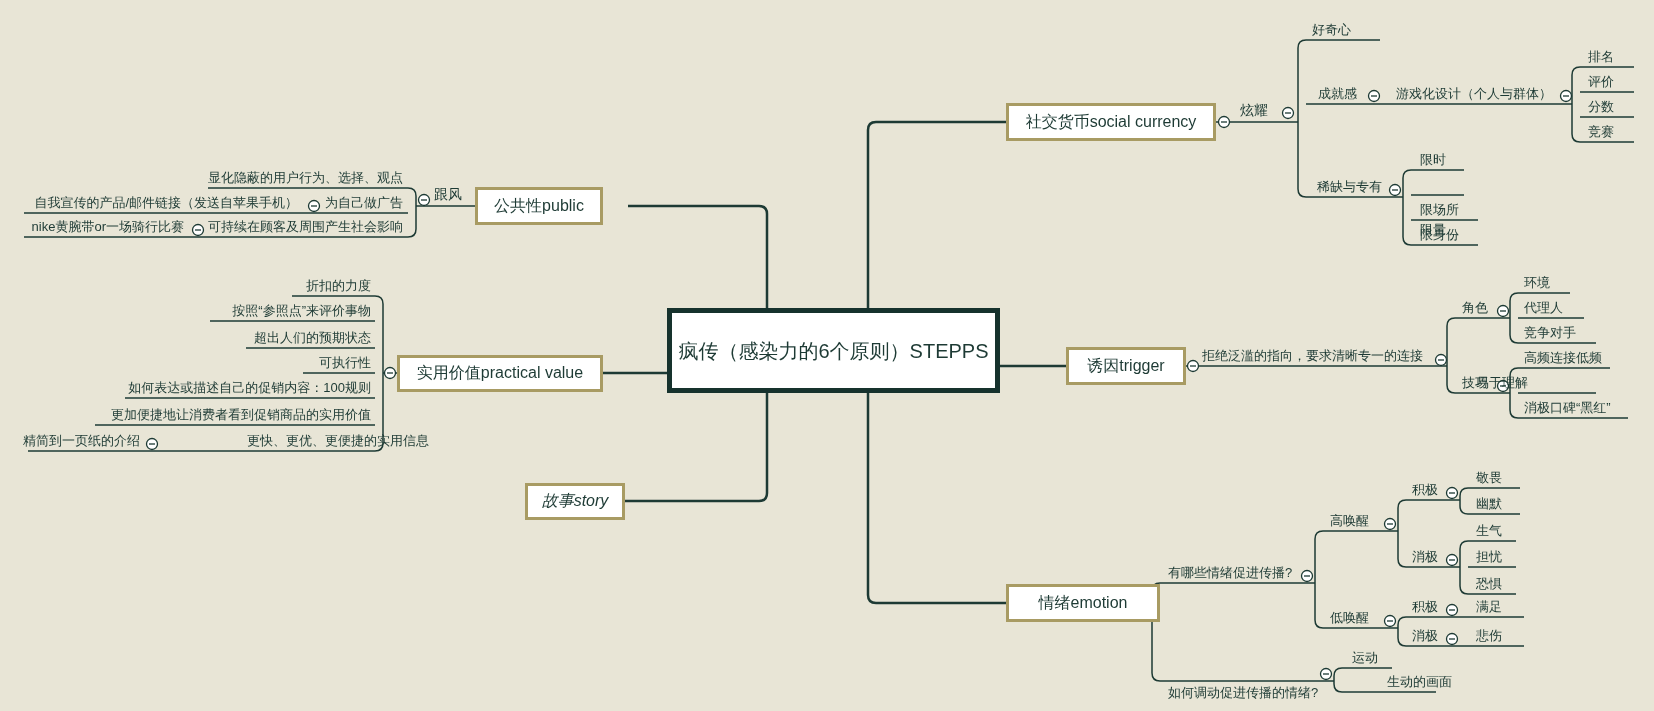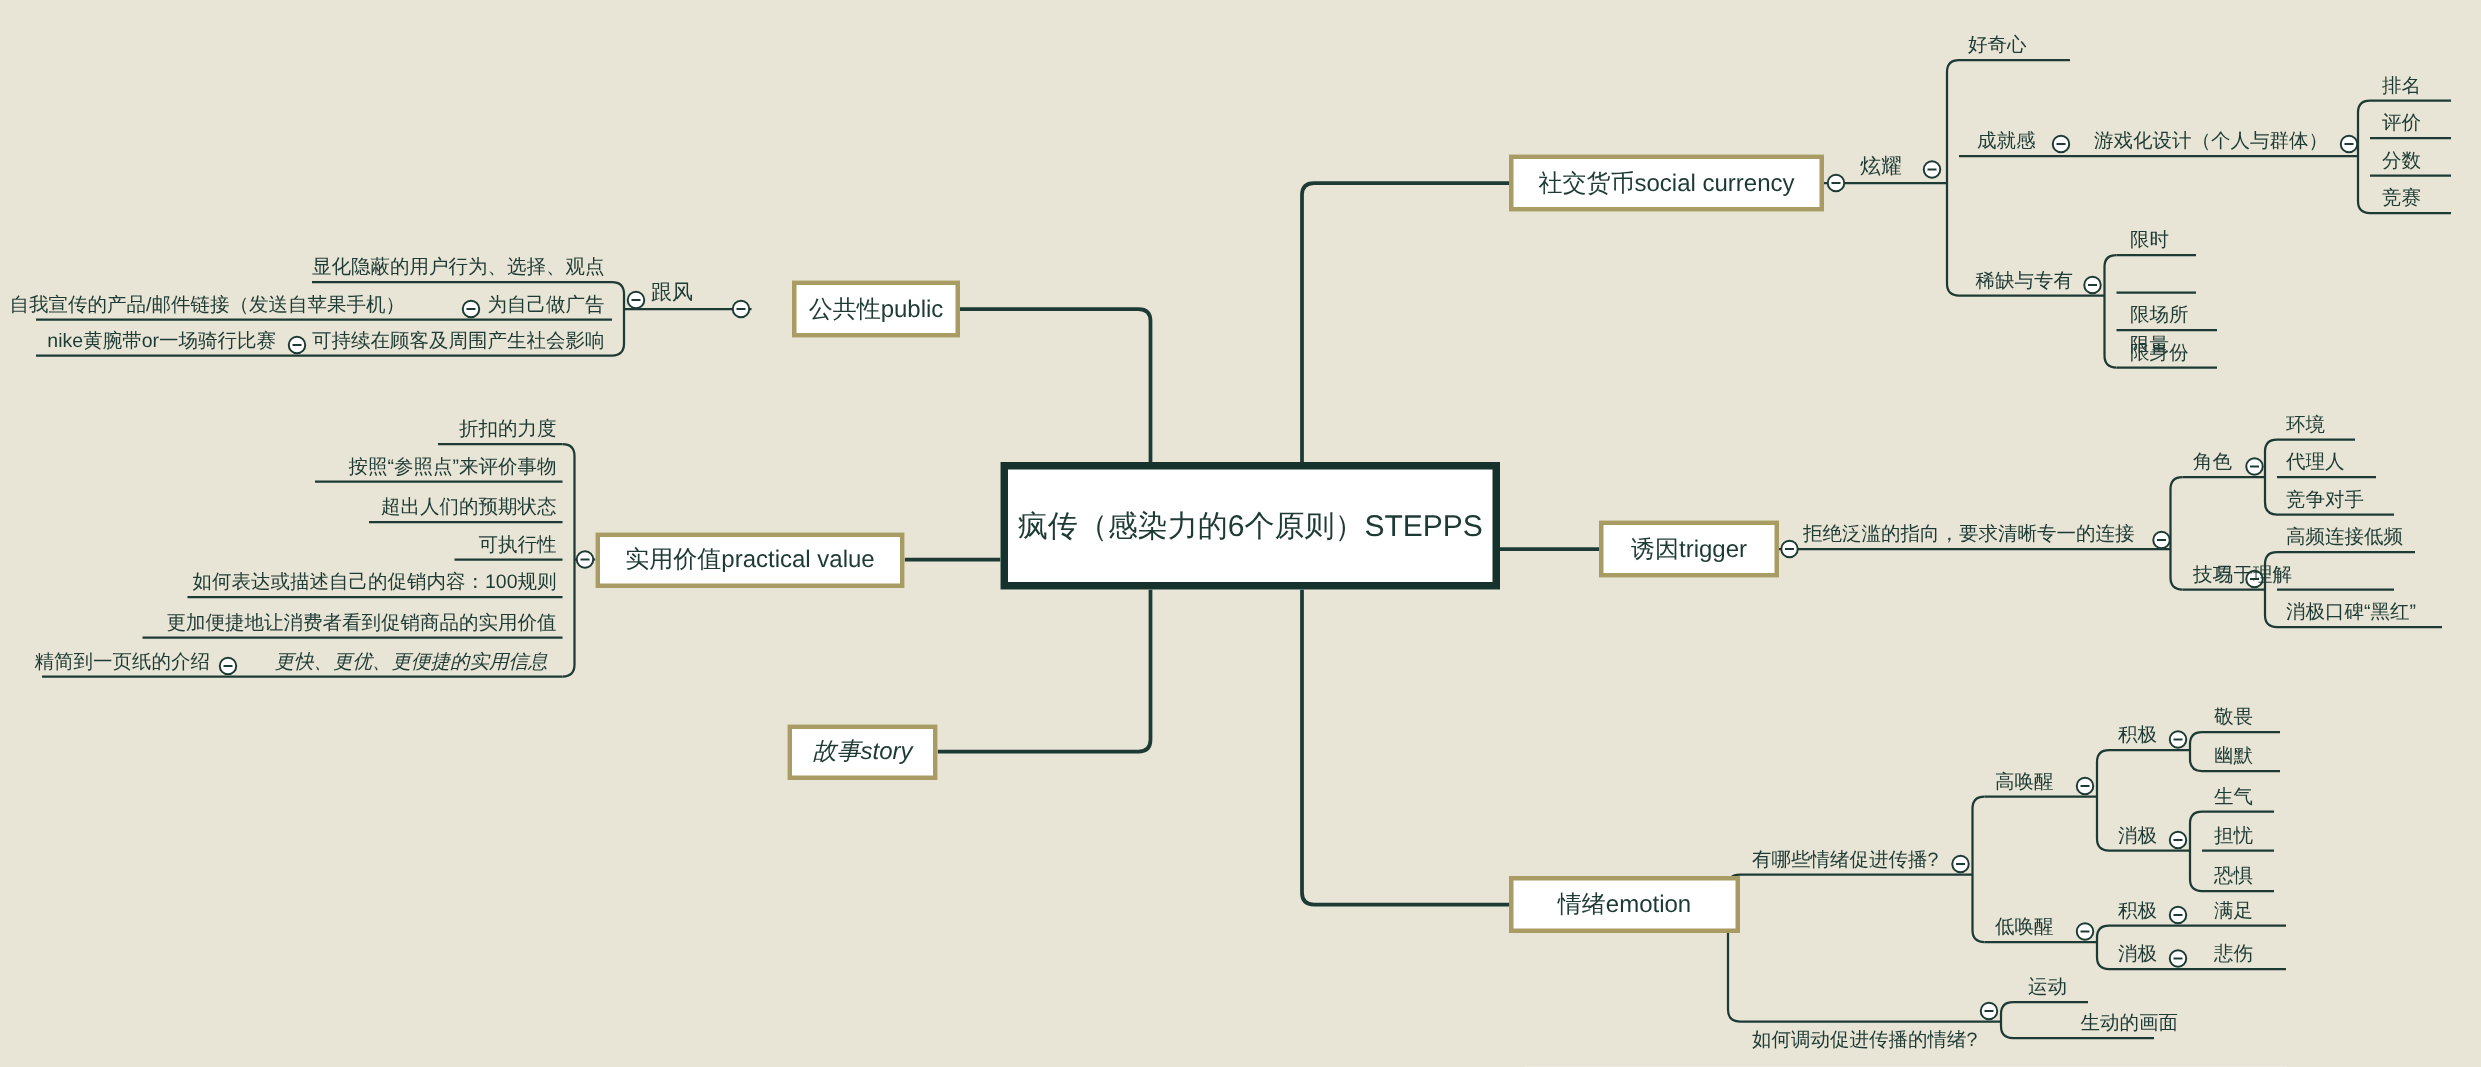--- a/index.html
+++ b/index.html
@@ -149,21 +149,21 @@
       <use href="#cc" x="1326" y="674"></use>
     </g>
   </svg>
 
   <div class="box center-box" style="left:667px;top:308px;width:333px;height:85px;">
     <span>疯传</span>
     <span>（感染力的6个原则）STEPPS</span>
   </div>
 
   <div class="box" style="left:1006px;top:103px;width:210px;height:38px;">社交货币social currency</div>
-  <div class="box" style="left:528px;top:187px;width:112px;height:38px;">公共性public</div>
+  <div class="box" style="left:475px;top:187px;width:128px;height:38px;">公共性public</div>
   <div class="box" style="left:397px;top:355px;width:206px;height:37px;">实用价值practical value</div>
   <div class="box" style="left:525px;top:483px;width:100px;height:37px;font-style:italic;">故事story</div>
   <div class="box" style="left:1066px;top:347px;width:120px;height:38px;">诱因trigger</div>
   <div class="box" style="left:1006px;top:584px;width:154px;height:38px;">情绪emotion</div>
 
   <div class="lbl lbl14" style="left:1240px;top:101px;">炫耀</div>
   <div class="lbl" style="left:1312px;top:21px;">好奇心</div>
   <div class="lbl" style="left:1318px;top:85px;">成就感</div>
   <div class="lbl" style="left:1396px;top:85px;">游戏化设计（个人与群体）</div>
   <div class="lbl" style="left:1588px;top:48px;">排名</div>
@@ -172,31 +172,31 @@
   <div class="lbl" style="left:1588px;top:123px;">竞赛</div>
   <div class="lbl" style="left:1317px;top:178px;">稀缺与专有</div>
   <div class="lbl" style="left:1420px;top:151px;">限时</div>
   <div class="lbl" style="left:1420px;top:176px;margin-top:45px;">限量</div>
   <div class="lbl" style="left:1420px;top:201px;">限场所</div>
   <div class="lbl" style="left:1420px;top:226px;">限身份</div>
 
   <div class="lbl lbl14" style="right:1192px;top:185px;">跟风</div>
   <div class="lbl" style="right:1251px;top:169px;">显化隐蔽的用户行为、选择、观点</div>
   <div class="lbl" style="right:1251px;top:194px;">为自己做广告</div>
-  <div class="lbl" style="right:1384px;top:194px;">自我宣传的产品/邮件链接（发送自苹果手机）</div>
+  <div class="lbl" style="right:1356px;top:194px;">自我宣传的产品/邮件链接（发送自苹果手机）</div>
   <div class="lbl" style="right:1251px;top:218px;">可持续在顾客及周围产生社会影响</div>
   <div class="lbl" style="right:1470px;top:218px;">nike黄腕带or一场骑行比赛</div>
 
   <div class="lbl" style="right:1283px;top:277px;">折扣的力度</div>
   <div class="lbl" style="right:1283px;top:302px;">按照“参照点”来评价事物</div>
   <div class="lbl" style="right:1283px;top:329px;">超出人们的预期状态</div>
   <div class="lbl" style="right:1283px;top:354px;">可执行性</div>
   <div class="lbl" style="right:1283px;top:379px;">如何表达或描述自己的促销内容：100规则</div>
   <div class="lbl" style="right:1283px;top:406px;">更加便捷地让消费者看到促销商品的实用价值</div>
-  <div class="lbl" style="right:1289px;top:432px;font-style:italic;">更快、更优、更便捷的实用信息</div>
+  <div class="lbl" style="right:1225px;top:432px;">更快、更优、更便捷的实用信息</div>
   <div class="lbl" style="right:1514px;top:432px;">精简到一页纸的介绍</div>
 
   <div class="lbl" style="left:1202px;top:347px;">拒绝泛滥的指向，要求清晰专一的连接</div>
   <div class="lbl" style="left:1462px;top:299px;">角色</div>
   <div class="lbl" style="left:1524px;top:274px;">环境</div>
   <div class="lbl" style="left:1524px;top:299px;">代理人</div>
   <div class="lbl" style="left:1524px;top:324px;">竞争对手</div>
   <div class="lbl" style="left:1462px;top:374px;">技巧</div>
   <div class="lbl" style="left:1524px;top:349px;">高频连接低频</div>
   <div class="lbl" style="left:1476px;top:374px;">易于理解</div>

